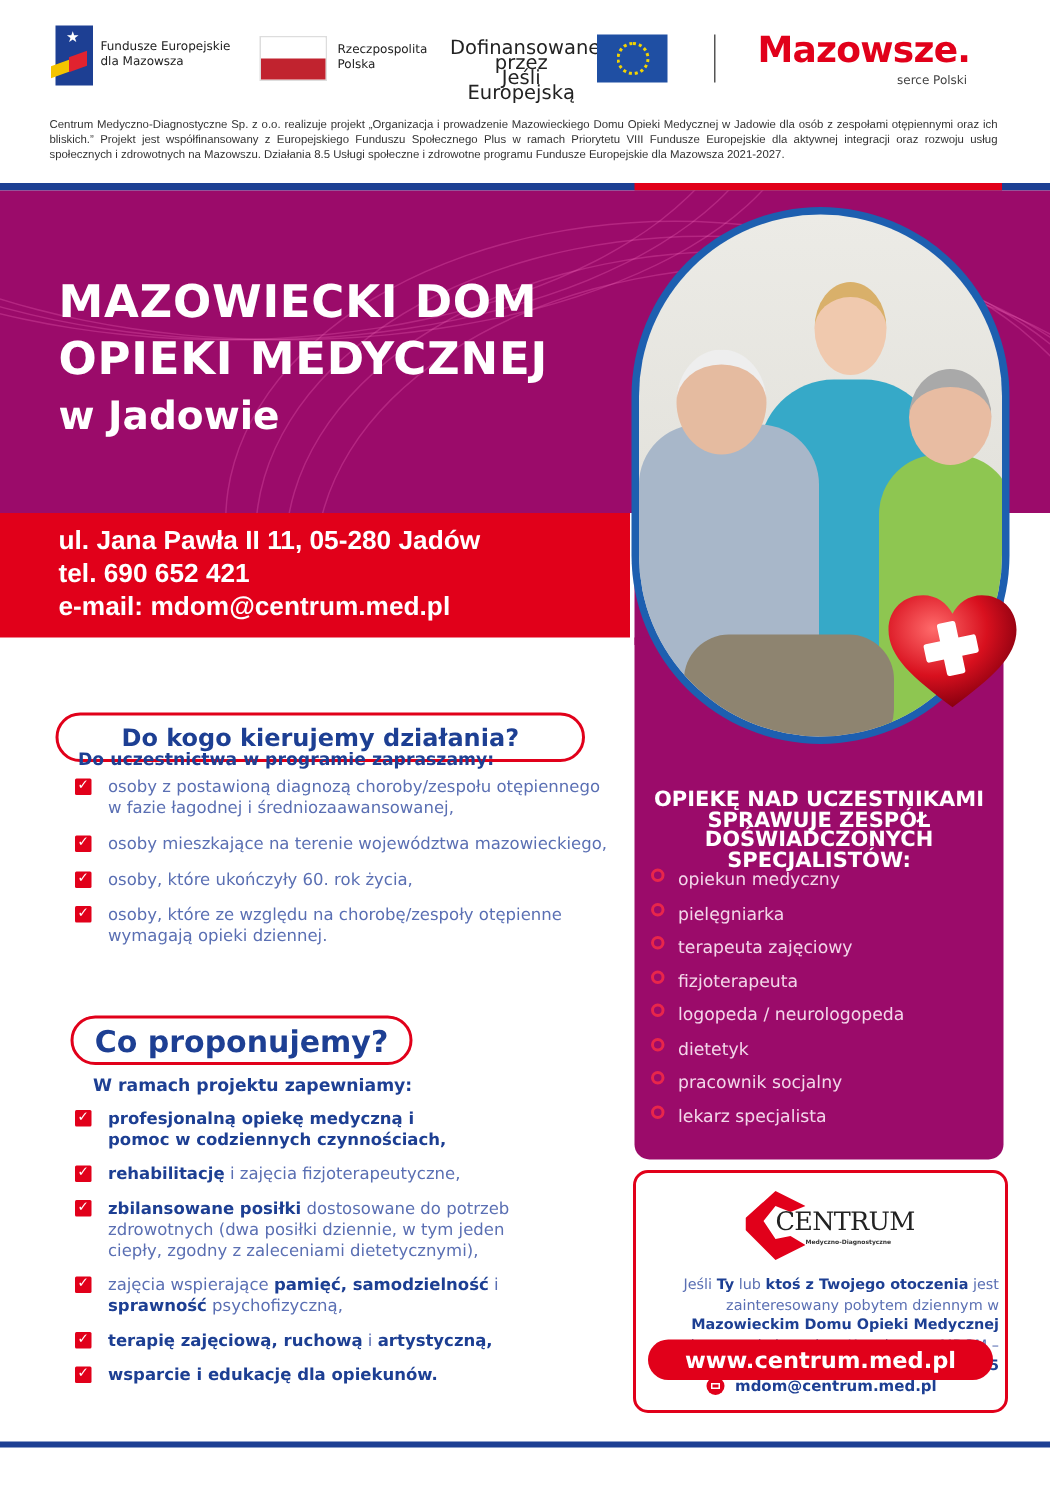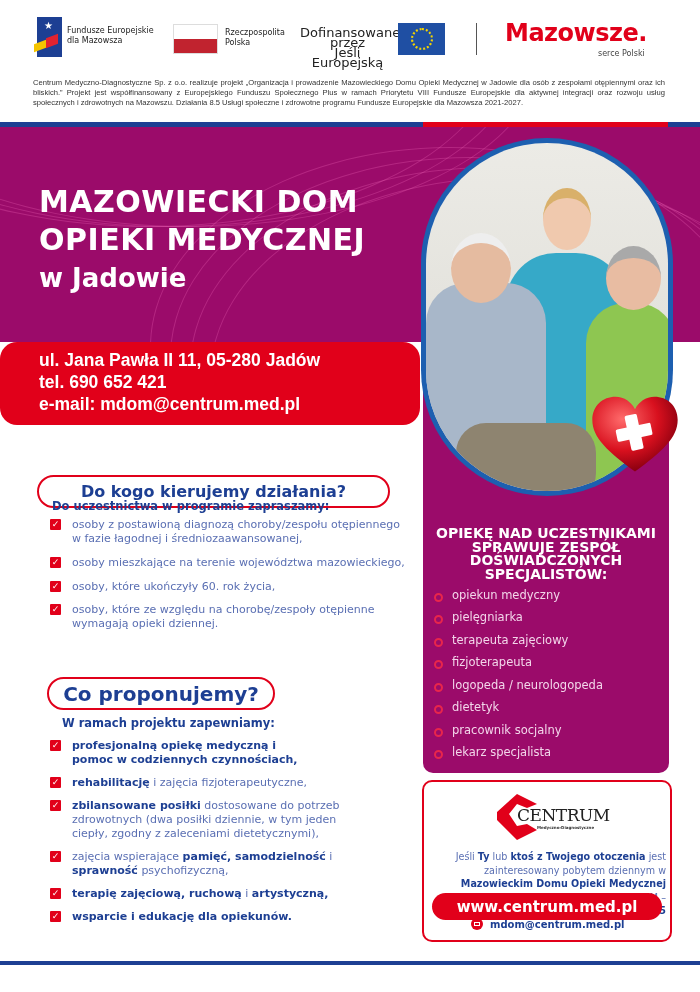--- a/index.html
+++ b/index.html
@@ -28,21 +28,21 @@
 
   .stripe { position: absolute; top: 122px; left: 0; width: 700px; height: 5px; background: #1d3f93; }
   .stripe .red { position: absolute; left: 423px; top: 0; width: 245px; height: 5px; background: #e1001a; }
 
   
   .hero { position: absolute; top: 127px; left: 0; width: 700px; height: 215px; background: #9b0b6a; overflow: hidden; }
   .hero .wave { position: absolute; border-radius: 50%; border: 1px solid rgba(255,120,200,0.25); }
   .hero-title { position: absolute; left: 39px; top: 56px; color: #fff; font-family: "DejaVu Sans", sans-serif; font-weight: bold; font-size: 30px; line-height: 38px; letter-spacing: 0.5px; }
   .hero-sub { position: absolute; left: 39px; top: 136px; color: #fff; font-weight: bold; font-size: 26px; }
 
-  .contact-bar { position: absolute; top: 342px; left: 0; width: 420px; height: 83px; background: #e1001a; border-radius: 17px; }
+  .contact-bar { position: absolute; top: 342px; left: 0; width: 420px; height: 83px; background: #e1001a; }
   .contact-bar .ln { position: absolute; left: 39px; color: #fff; font-family: "Liberation Sans", sans-serif; font-weight: bold; font-size: 17.5px; line-height: 21px; }
 
   
   .right-col { position: absolute; left: 423px; top: 425px; width: 246px; height: 348px; background: #9b0b6a; border-radius: 0 0 10px 10px; }
   .right-col-top { position: absolute; left: 423px; top: 300px; width: 246px; height: 130px; background: #9b0b6a; }
 
   .photo-frame { position: absolute; left: 421px; top: 138px; width: 252px; height: 358px; border-radius: 126px; background: #1d5fb0; padding: 5px; }
   .photo { width: 100%; height: 100%; border-radius: 121px; overflow: hidden; position: relative; background: linear-gradient(180deg, #ecebe6 0%, #e3e2dc 55%, #d8d2c8 100%); }
   .photo .p-man-shirt { position: absolute; left: 0; top: 140px; width: 120px; height: 220px; background: #a8b7c9; border-radius: 40px 40px 0 0; }
   .photo .p-man-head { position: absolute; left: 25px; top: 90px; width: 60px; height: 70px; background: #e5bba0; border-radius: 50%; border-top: 10px solid #eee; }
@@ -50,21 +50,21 @@
   .photo .p-nurse-head { position: absolute; left: 117px; top: 45px; width: 48px; height: 62px; background: #f0c9ae; border-radius: 50%; border-top: 10px solid #d9b06a; }
   .photo .p-woman { position: absolute; left: 160px; top: 160px; width: 90px; height: 200px; background: #8ec651; border-radius: 40px 40px 0 0; }
   .photo .p-woman-head { position: absolute; left: 180px; top: 103px; width: 55px; height: 64px; background: #e8bca2; border-radius: 50%; border-top: 12px solid #a9a9a9; }
   .photo .p-pants { position: absolute; left: 30px; top: 280px; width: 140px; height: 80px; background: #8e8470; border-radius: 30px; }
 
   .heart { position: absolute; left: 590px; top: 395px; width: 90px; height: 80px; }
   .heart svg { width: 100%; height: 100%; }
 
   .team-title { position: absolute; left: 423px; top: 527px; width: 246px; text-align: center; color: #fff; font-weight: bold; font-size: 14px; line-height: 13.5px; }
   .team-list { position: absolute; left: 434px; top: 579px; width: 230px; list-style: none; }
-  .team-list li { display: flex; align-items: flex-end; height: 22.5px; color: #f3d6ea; font-size: 11.5px; }
+  .team-list li { display: flex; align-items: flex-start; height: 22.5px; color: #f3d6ea; font-size: 11.5px; }
   .team-list .dot { width: 9px; height: 9px; border-radius: 50%; border: 2.5px solid #e8264b; margin-right: 9px; flex-shrink: 0; }
 
   
   .pill-h { position: absolute; border: 2px solid #e1001a; border-radius: 20px; color: #1d3f93; font-weight: bold; display: flex; align-items: center; justify-content: center; }
   .pill-1 { left: 37px; top: 475px; width: 353px; height: 33px; font-size: 16px; }
   .pill-2 { left: 47px; top: 677px; width: 228px; height: 33px; font-size: 20px; }
 
   .sub-h { position: absolute; color: #1d3f93; font-weight: bold; font-size: 11.5px; }
   .sub-1 { left: 52px; top: 499px; }
   .sub-2 { left: 62px; top: 716px; }

